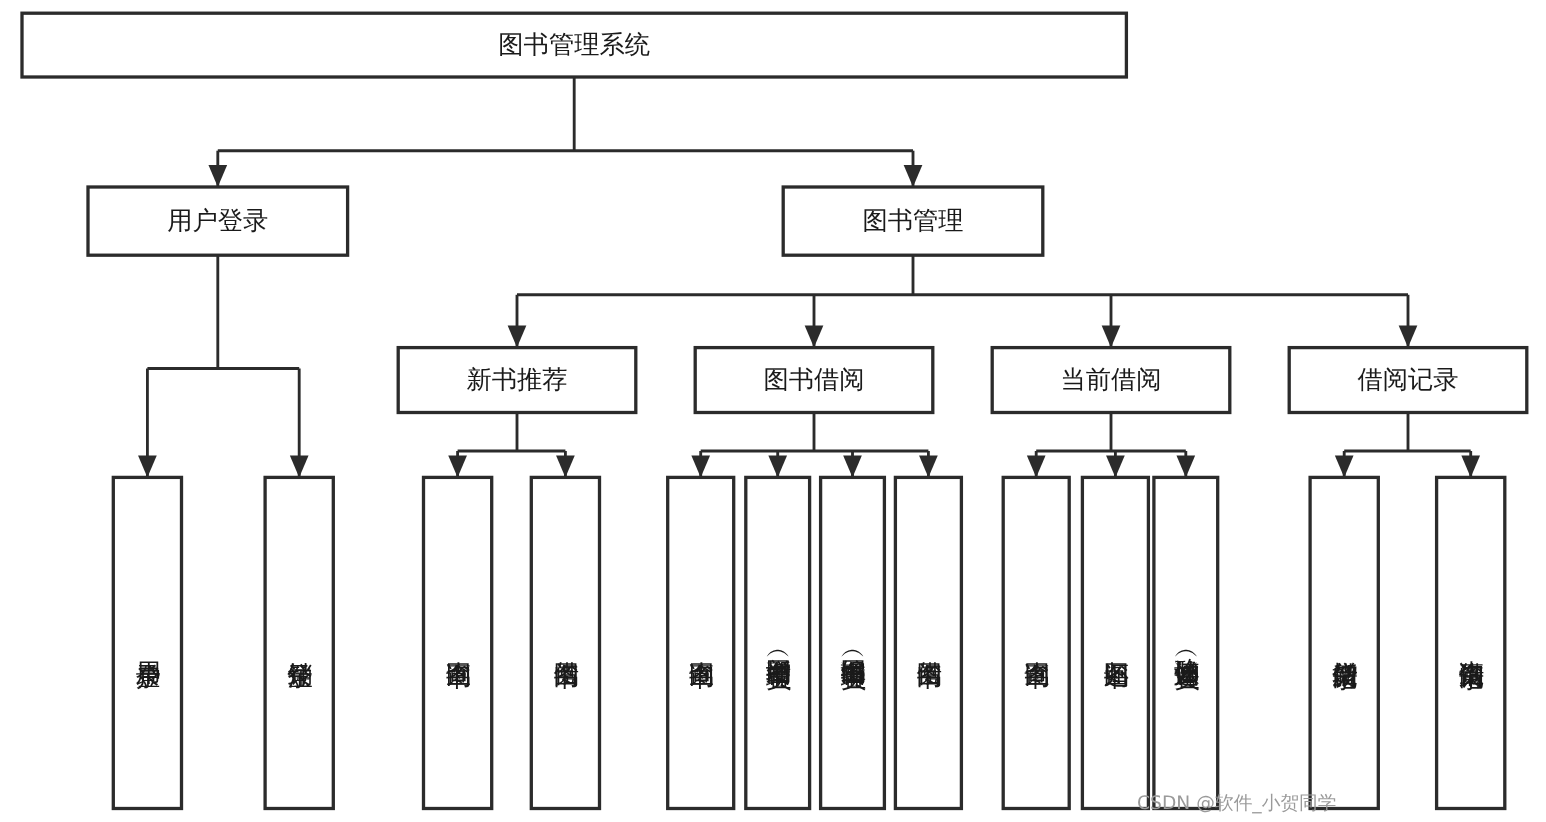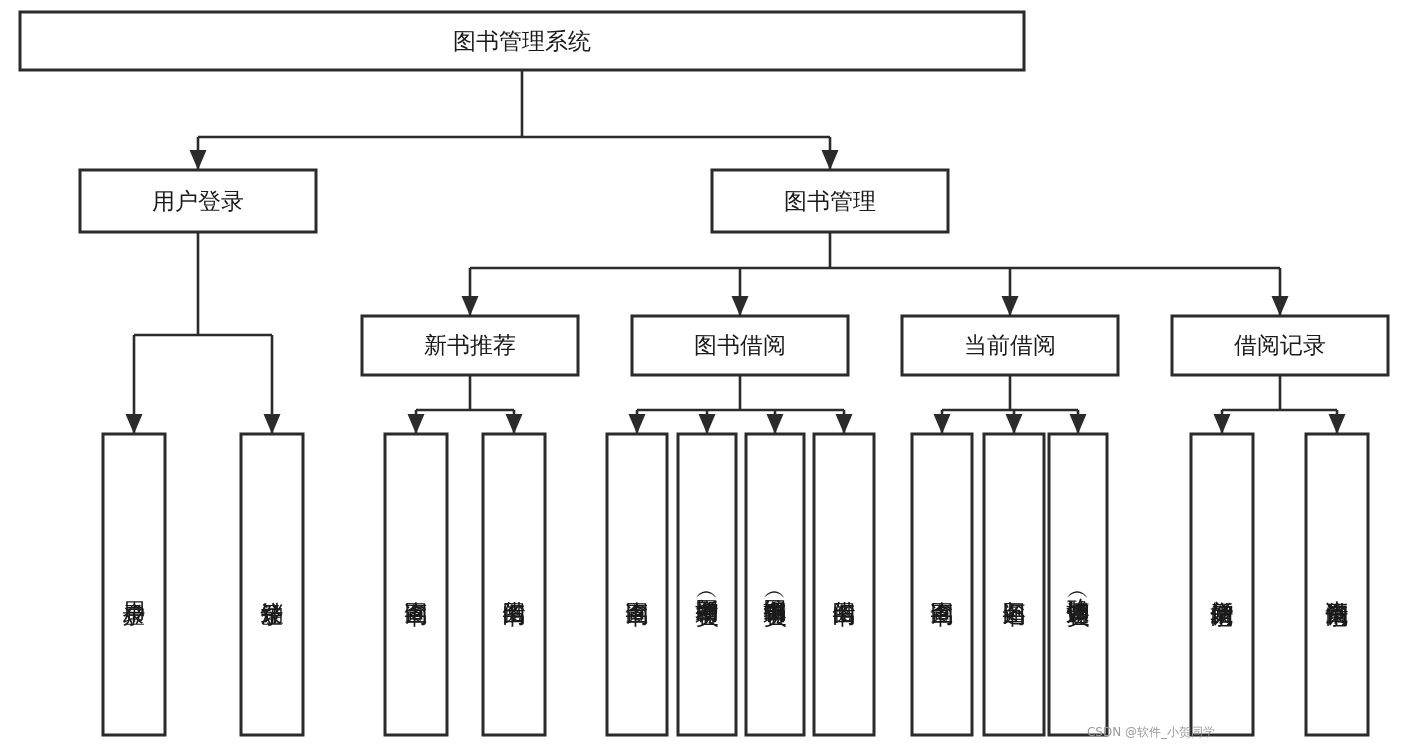--- a/index.html
+++ b/index.html
@@ -65,21 +65,21 @@
     line-height: 1.08;
     color: #1a1a1a;
     letter-spacing: 1px;
     white-space: nowrap;
   }
   .watermark {
     position: absolute;
     right: 10px;
     bottom: 6px;
     font-family: "DejaVu Sans", "Liberation Sans", sans-serif;
-    font-size: 12px;
+    font-size: 17px;
     color: #9a9a9a;
     white-space: nowrap;
     user-select: none;
   }
 </style>
 </head>
 <body>
 
 <div id="diagram-root">
 

